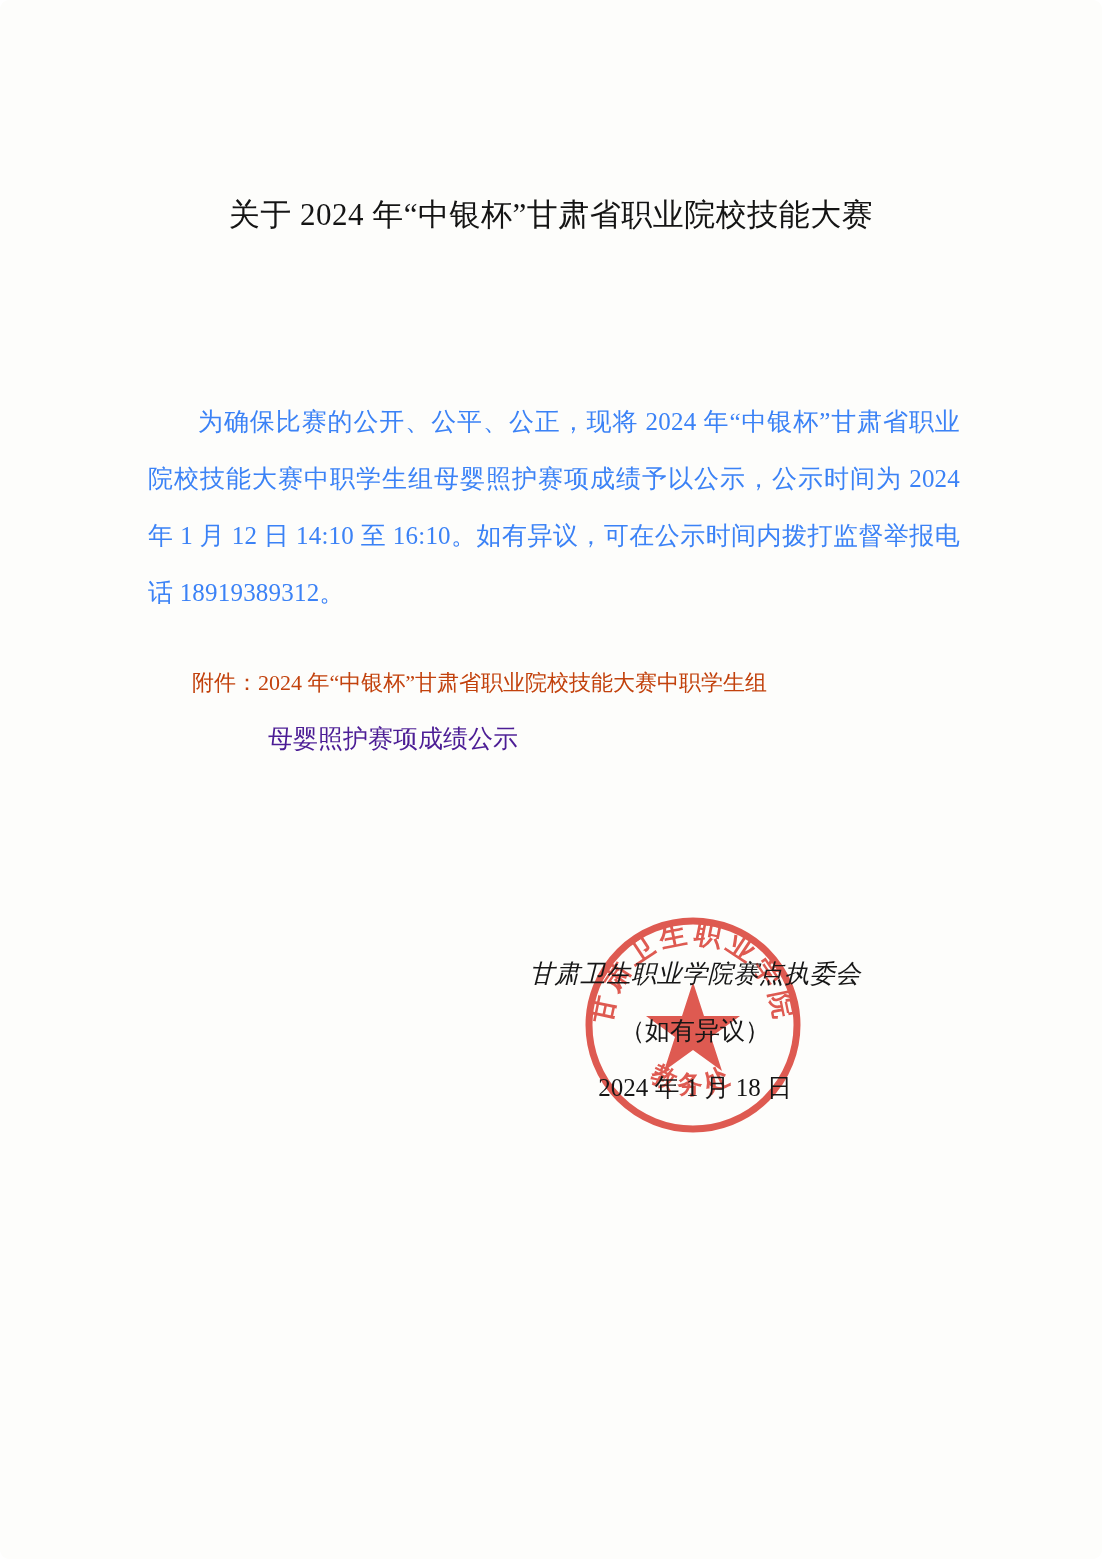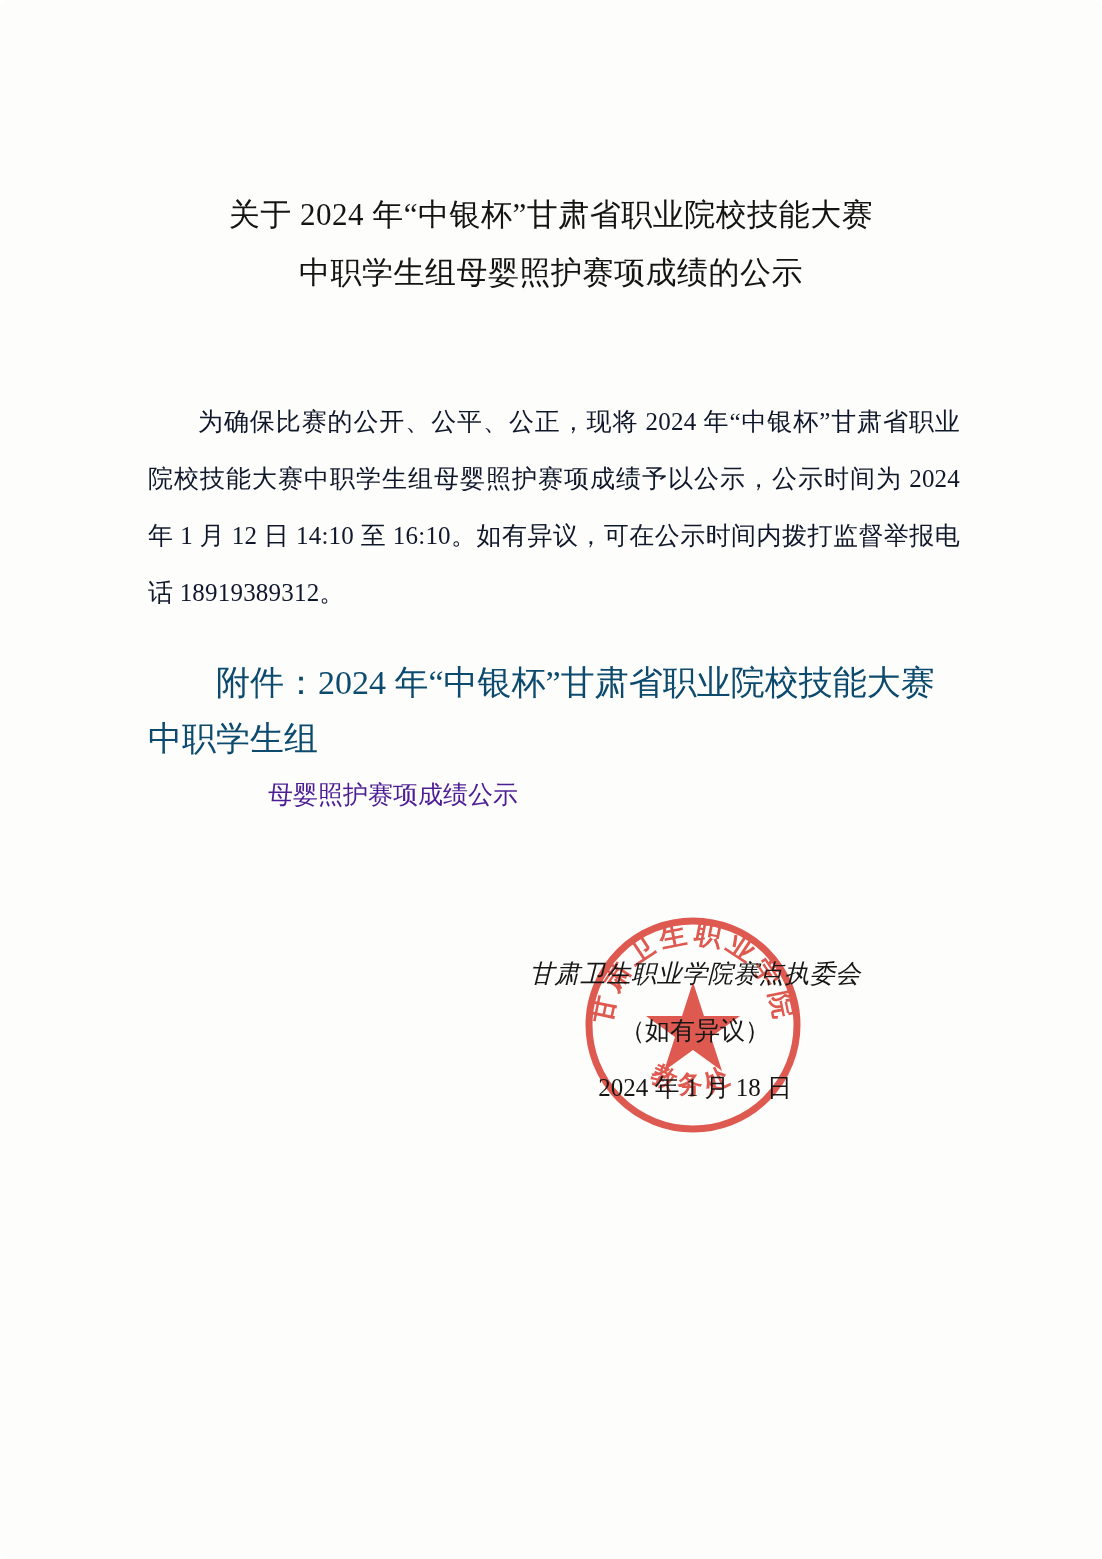--- a/index.html
+++ b/index.html
@@ -44,37 +44,37 @@
     top: 368px;
     left: 148px;
     width: 812px;
   }
   .para {
     font-size: 25px;
     line-height: 57px;
     text-align: justify;
     text-justify: inter-ideograph;
     letter-spacing: 0.2px;
-    color: #0f172a;
+    color: #3b82f6;
   }
   .para.indent {
     text-indent: 2em;
   }
 
   .attach-block {
     position: absolute;
     top: 655px;
     left: 148px;
     width: 812px;
   }
   .attach-line-1 {
-    font-size: 34px;
+    font-size: 22px;
     line-height: 56px;
     text-indent: 2em;
-    color: #0c4a6e;
+    color: #c2410c;
   }
   .attach-line-2 {
     font-size: 25px;
     line-height: 56px;
     padding-left: 120px;
     color: #4c1d95;
   }
 
   .signature {
     position: absolute;
@@ -106,21 +106,20 @@
   }
   .seal svg { display: block; }
 </style>
 </head>
 <body>
 
 <div class="page">
 
   <div class="doc-title">
     <span class="line">关于 2024 年“中银杯”甘肃省职业院校技能大赛</span>
-    <span class="line">中职学生组母婴照护赛项成绩的公示</span>
   </div>
 
   <div class="body-block">
     <p class="para indent">为确保比赛的公开、公平、公正，现将 2024 年“中银杯”甘肃省职业院校技能大赛中职学生组母婴照护赛项成绩予以公示，公示时间为 2024 年 1 月 12 日 14:10 至 16:10。如有异议，可在公示时间内拨打监督举报电话 18919389312。</p>
   </div>
 
   <div class="attach-block">
     <div class="attach-line-1">附件：2024 年“中银杯”甘肃省职业院校技能大赛中职学生组</div>
     <div class="attach-line-2">母婴照护赛项成绩公示</div>
   </div>

